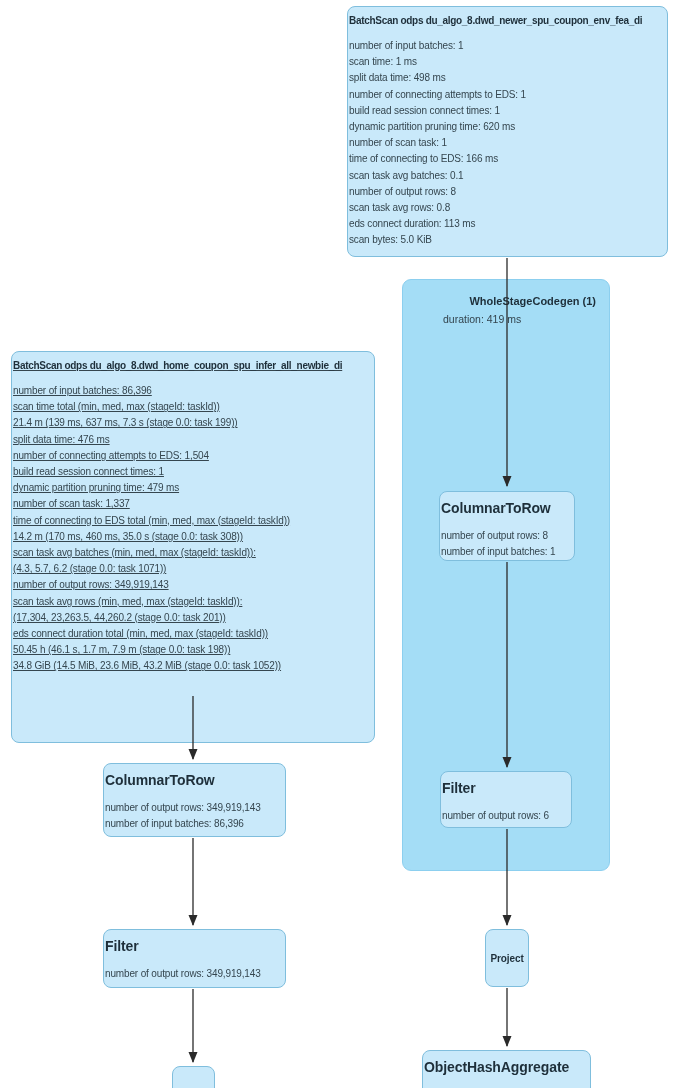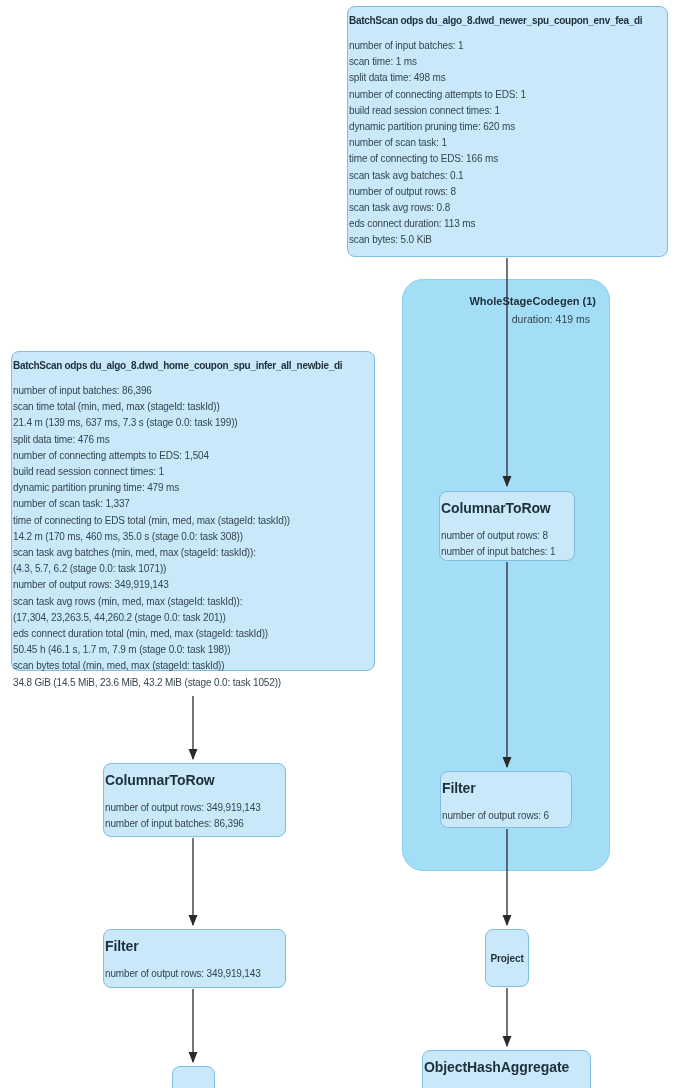--- a/index.html
+++ b/index.html
@@ -2,28 +2,28 @@
 <html><head>
 <meta charset="utf-8">
 <style>
   html,body { margin:0; padding:0; background:#ffffff; }
   .canvas {
     position:relative; width:680px; height:1088px; background:#ffffff;
     overflow:hidden; font-family:"Liberation Sans", sans-serif;
   }
   .cluster {
     position:absolute; z-index:1; box-sizing:border-box;
-    background:#a4ddf6; border:1px solid #8ccfef; border-radius:21px;padding-left:40px;
+    background:#a4ddf6; border:1px solid #8ccfef; border-radius:9px;padding-left:40px;
   }
   .cluster-title {
     font-weight:bold; font-size:11px; color:#1e2f3a;
     text-align:right; padding:15px 13px 0 0; white-space:nowrap;
   }
   .cluster-sub {
-    font-size:10.5px; color:#33444e; text-align:right;
+    font-size:10.5px; color:#33444e; text-align:left;
     padding:6px 19px 0 0; white-space:nowrap;
   }
   .node {
     position:absolute; z-index:2; box-sizing:border-box;
     background:#c9e9fa; border:1px solid #7fbedd; border-radius:8px;
     padding:8px 1px; color:#35464f;
   }
   .node-title {
     font-weight:bold; font-size:14px; color:#1e2f3a;
     white-space:nowrap; margin-bottom:12px; letter-spacing:-0.1px;
@@ -76,40 +76,39 @@
     <div class="node-line">dynamic partition pruning time: 620 ms</div>
     <div class="node-line">number of scan task: 1</div>
     <div class="node-line">time of connecting to EDS: 166 ms</div>
     <div class="node-line">scan task avg batches: 0.1</div>
     <div class="node-line">number of output rows: 8</div>
     <div class="node-line">scan task avg rows: 0.8</div>
     <div class="node-line">eds connect duration: 113 ms</div>
     <div class="node-line">scan bytes: 5.0 KiB</div>
   </div>
 
-  <div class="node" style="left:11px; top:351px; width:364px; height:320px;">
+  <div class="node" style="left:11px; top:351px; width:364px; height:392px;text-decoration:underline;">
     <div class="node-title node-title--long">BatchScan odps du_algo_8.dwd_home_coupon_spu_infer_all_newbie_di</div>
     <div class="node-line">number of input batches: 86,396</div>
     <div class="node-line">scan time total (min, med, max (stageId: taskId))</div>
     <div class="node-line">21.4 m (139 ms, 637 ms, 7.3 s (stage 0.0: task 199))</div>
     <div class="node-line">split data time: 476 ms</div>
     <div class="node-line">number of connecting attempts to EDS: 1,504</div>
     <div class="node-line">build read session connect times: 1</div>
     <div class="node-line">dynamic partition pruning time: 479 ms</div>
     <div class="node-line">number of scan task: 1,337</div>
     <div class="node-line">time of connecting to EDS total (min, med, max (stageId: taskId))</div>
     <div class="node-line">14.2 m (170 ms, 460 ms, 35.0 s (stage 0.0: task 308))</div>
     <div class="node-line">scan task avg batches (min, med, max (stageId: taskId)):</div>
     <div class="node-line">(4.3, 5.7, 6.2 (stage 0.0: task 1071))</div>
     <div class="node-line">number of output rows: 349,919,143</div>
     <div class="node-line">scan task avg rows (min, med, max (stageId: taskId)):</div>
     <div class="node-line">(17,304, 23,263.5, 44,260.2 (stage 0.0: task 201))</div>
     <div class="node-line">eds connect duration total (min, med, max (stageId: taskId))</div>
     <div class="node-line">50.45 h (46.1 s, 1.7 m, 7.9 m (stage 0.0: task 198))</div>
-    <div class="node-line">scan bytes total (min, med, max (stageId: taskId))</div>
     <div class="node-line">34.8 GiB (14.5 MiB, 23.6 MiB, 43.2 MiB (stage 0.0: task 1052))</div>
   </div>
 
   <div class="node" style="left:439px; top:491px; width:136px; height:70px;">
     <div class="node-title">ColumnarToRow</div>
     <div class="node-line">number of output rows: 8</div>
     <div class="node-line">number of input batches: 1</div>
   </div>
 
   <div class="node" style="left:440px; top:771px; width:132px; height:57px;">

